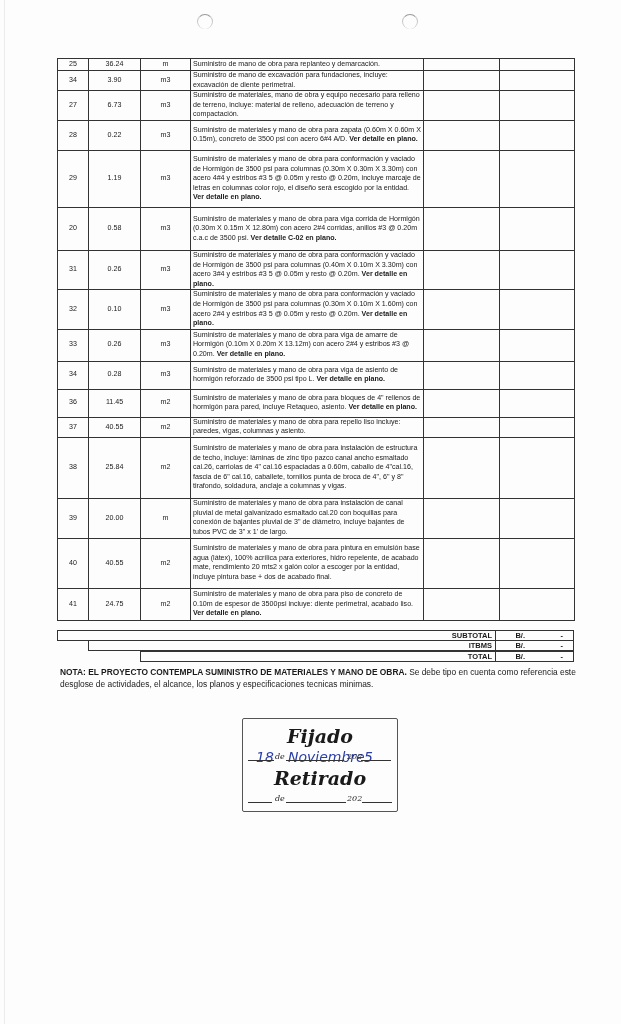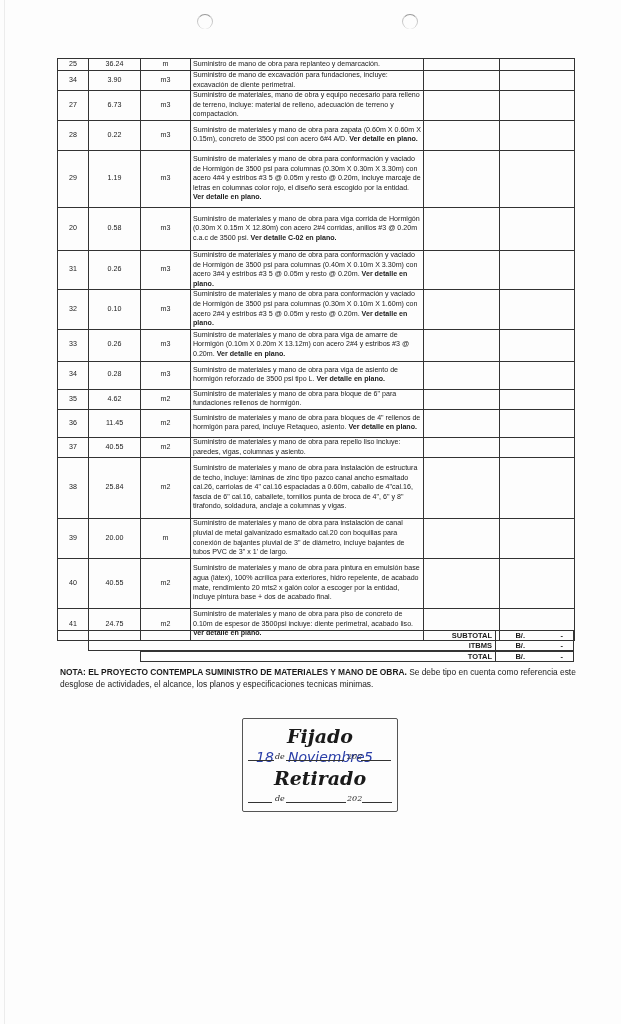--- a/index.html
+++ b/index.html
@@ -121,28 +121,20 @@
         <td class="amount"></td>
       </tr>
       <tr style="height: 28px;">
         <td class="num">34</td>
         <td class="qty">0.28</td>
         <td class="unit">m3</td>
         <td class="desc"><span>Suministro de materiales y mano de obra para viga de asiento de hormigón reforzado de 3500 psi tipo L.</span> <b>Ver detalle en plano.</b></td>
         <td class="price"></td>
         <td class="amount"></td>
       </tr>
-      <tr style="height: 20px;">
-        <td class="num">35</td>
-        <td class="qty">4.62</td>
-        <td class="unit">m2</td>
-        <td class="desc"><span>Suministro de materiales y mano de obra para bloque de 6" para fundaciones rellenos de hormigón.</span></td>
-        <td class="price"></td>
-        <td class="amount"></td>
-      </tr>
       <tr style="height: 28px;">
         <td class="num">36</td>
         <td class="qty">11.45</td>
         <td class="unit">m2</td>
         <td class="desc"><span>Suministro de materiales y mano de obra para bloques de 4" rellenos de hormigón para pared, incluye Retaqueo, asiento.</span> <b>Ver detalle en plano.</b></td>
         <td class="price"></td>
         <td class="amount"></td>
       </tr>
       <tr style="height: 18px;">
         <td class="num">37</td>

